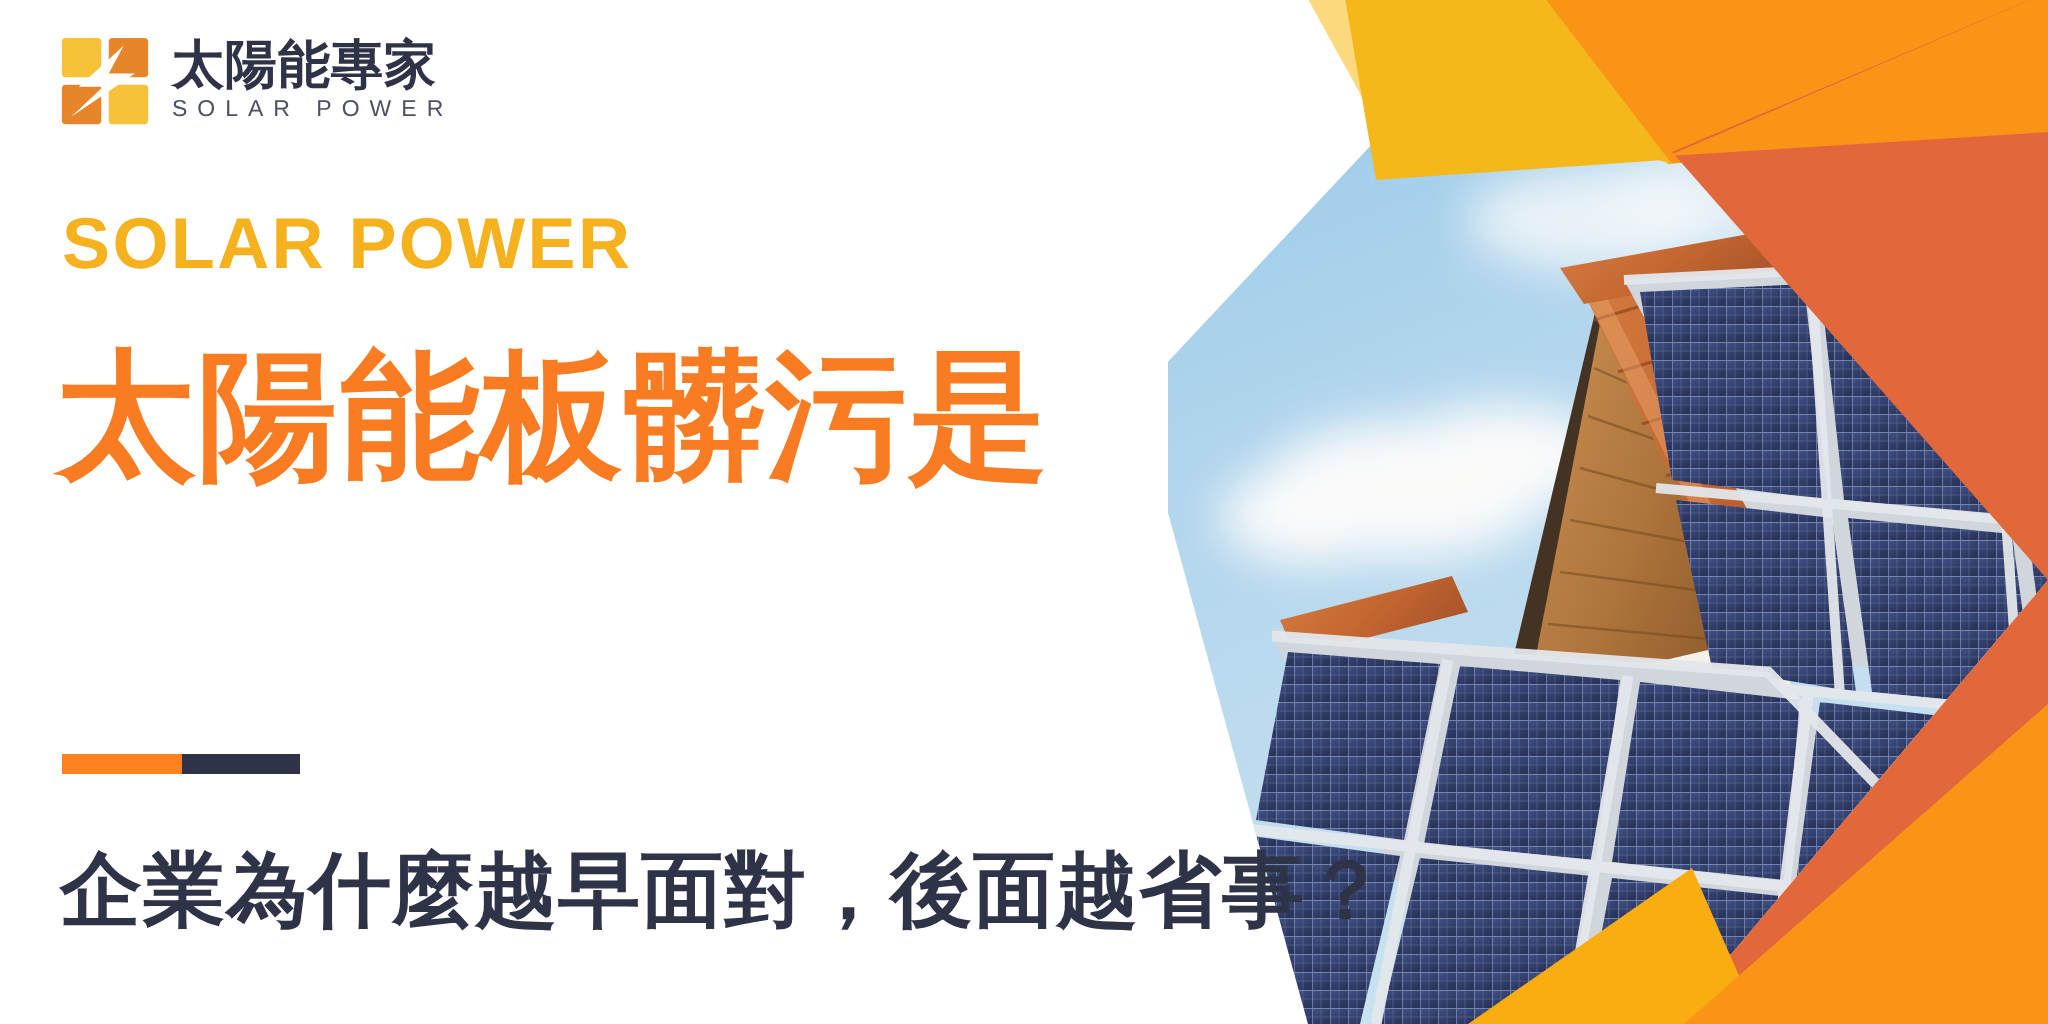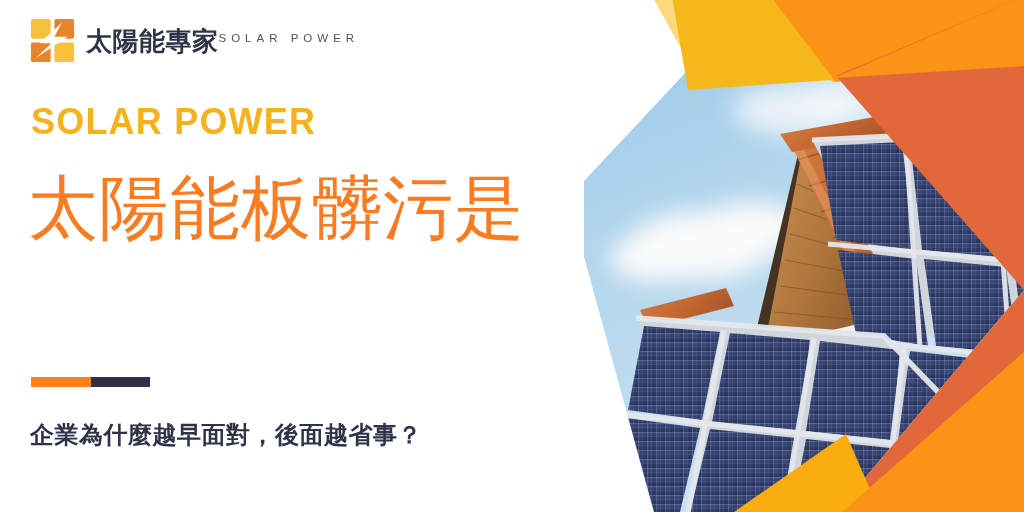--- a/index.html
+++ b/index.html
@@ -39,20 +39,21 @@
     gap: 11px;
   }
   .brand-mark {
     width: 45px;
     height: 45px;
     display: block;
     flex: none;
   }
   .brand-words {
     display: flex;
+    flex-direction: column;
     justify-content: center;
     line-height: 1;
   }
   .brand-cn {
     font-size: 26px;
     font-weight: 700;
     color: #2e3348;
     letter-spacing: 0.5px;
     white-space: nowrap;
   }
@@ -80,21 +81,21 @@
 
   
   .headline {
     position: absolute;
     left: 28px;
     top: 160px;
     width: 580px;
   }
   .headline-line {
     font-size: 70px;
-    font-weight: 400;
+    font-weight: 700;
     color: #f97b22;
     line-height: 1.38;
     letter-spacing: 1px;
     white-space: nowrap;
   }
 
   
   .rule {
     position: absolute;
     left: 31px;
@@ -104,21 +105,21 @@
     display: flex;
   }
   .rule-seg-a { width: 50%; height: 100%; background: #ff8222; }
   .rule-seg-b { width: 50%; height: 100%; background: #2e3348; }
 
   
   .subtitle {
     position: absolute;
     left: 30px;
     top: 419px;
-    font-size: 24px;
+    font-size: 41px;
     font-weight: 700;
     color: #2e3348;
     letter-spacing: 0.5px;
     line-height: 1.3;
     white-space: nowrap;
   }
 
   
   .art {
     position: absolute;

